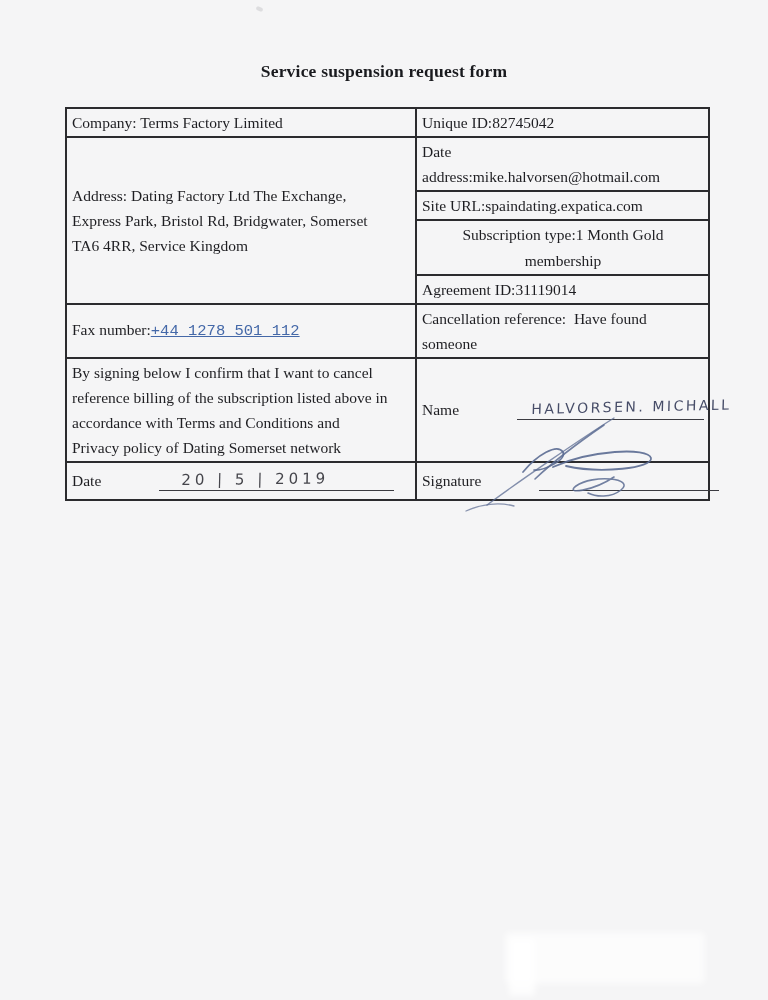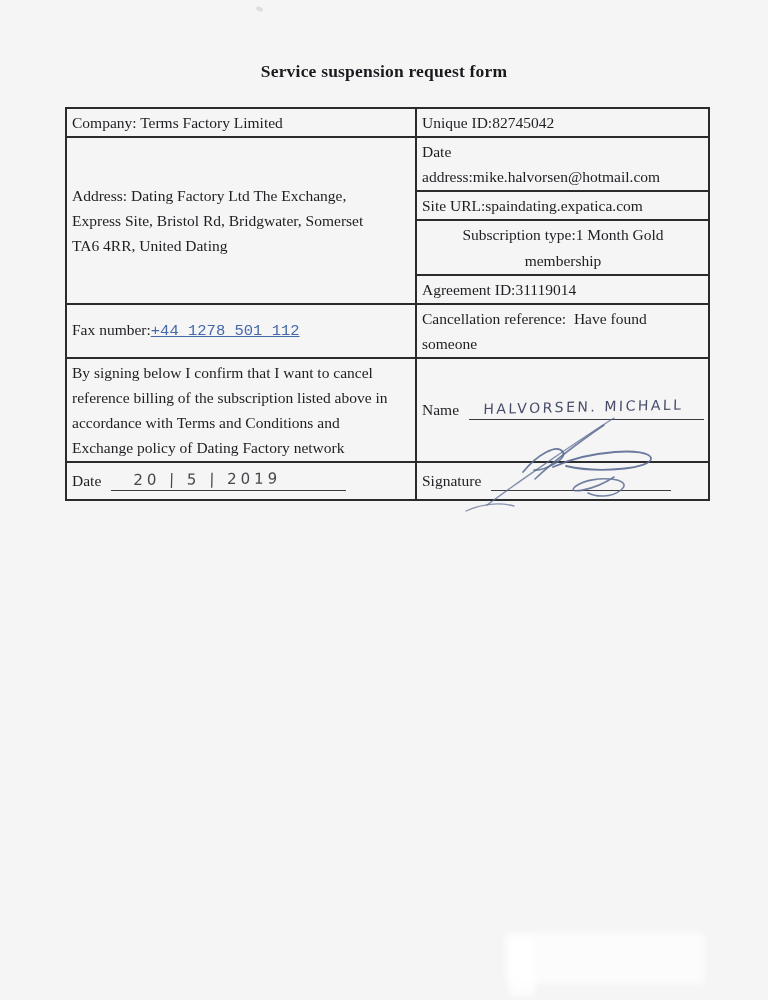--- a/index.html
+++ b/index.html
@@ -50,21 +50,21 @@
   tr.r-email td{height:53px;}
   tr.r-site td{height:25px;margin-top:20px;}
   tr.r-sub td{height:51px;text-align:center;}
   tr.r-agr td{height:25px;margin-top:20px;}
   tr.r-fax td{height:51px;}
   tr.r-sign td{height:99px;}
   tr.r-date td{height:38px;}
   .tline{display:block;white-space:pre;}
   a.fax-link{color:var(--link-blue);text-decoration:underline;font-family:Liberation Mono, monospace;}
   
-  .fieldrow{display:flex;align-items:flex-end;}
+  .fieldrow{display:flex;align-items:flex-end;gap:48px;}
   .flabel{flex:0 0 auto;line-height:1.3;}
   .write-line{
     position:relative;flex:1 1 auto;margin-left:10px;
     border-bottom:1.6px solid #3b3b41;height:20px;
   }
   .write-line.fixed-235{flex:0 0 235px;}
   .write-line.fixed-180{flex:0 0 180px;}
   .hand{
     position:absolute;left:8px;bottom:0px;
     font-family:"DejaVu Sans", sans-serif;
@@ -109,22 +109,22 @@
 
     <tbody>
         <tr class="r1">
       <td>Company: Terms Factory Limited</td>
       <td>Unique ID:82745042</td>
     </tr>
 
     <tr class="r-email">
       <td rowspan="4">
         <span class="tline">Address: Dating Factory Ltd The Exchange,</span>
-        <span class="tline">Express Site, Bristol Rd, Bridgwater, Somerset</span>
-        <span class="tline">TA6 4RR, United Dating</span>
+        <span class="tline">Express Park, Bristol Rd, Bridgwater, Somerset</span>
+        <span class="tline">TA6 4RR, Service Kingdom</span>
       </td>
       <td>
         <span class="tline">Date</span>
         <span class="tline">address:mike.halvorsen@hotmail.com</span>
       </td>
     </tr>
 
     <tr class="r-site">
       <td>Site URL:spaindating.expatica.com</td>
     </tr>
@@ -148,21 +148,21 @@
         <span class="tline">Cancellation reference:  Have found</span>
         <span class="tline">someone</span>
       </td>
     </tr>
 
     <tr class="r-sign">
       <td>
         <span class="tline">By signing below I confirm that I want to cancel</span>
         <span class="tline">reference billing of the subscription listed above in</span>
         <span class="tline">accordance with Terms and Conditions and</span>
-        <span class="tline">Exchange policy of Dating Factory network</span>
+        <span class="tline">Privacy policy of Dating Somerset network</span>
       </td>
       <td class="name-cell">
         <div class="fieldrow">
           <span class="flabel">Name</span>
           <span class="write-line">
             <span class="hand hand-name">HALVORSEN. MICHALL</span>
           </span>
         </div>
       </td>
     </tr>

